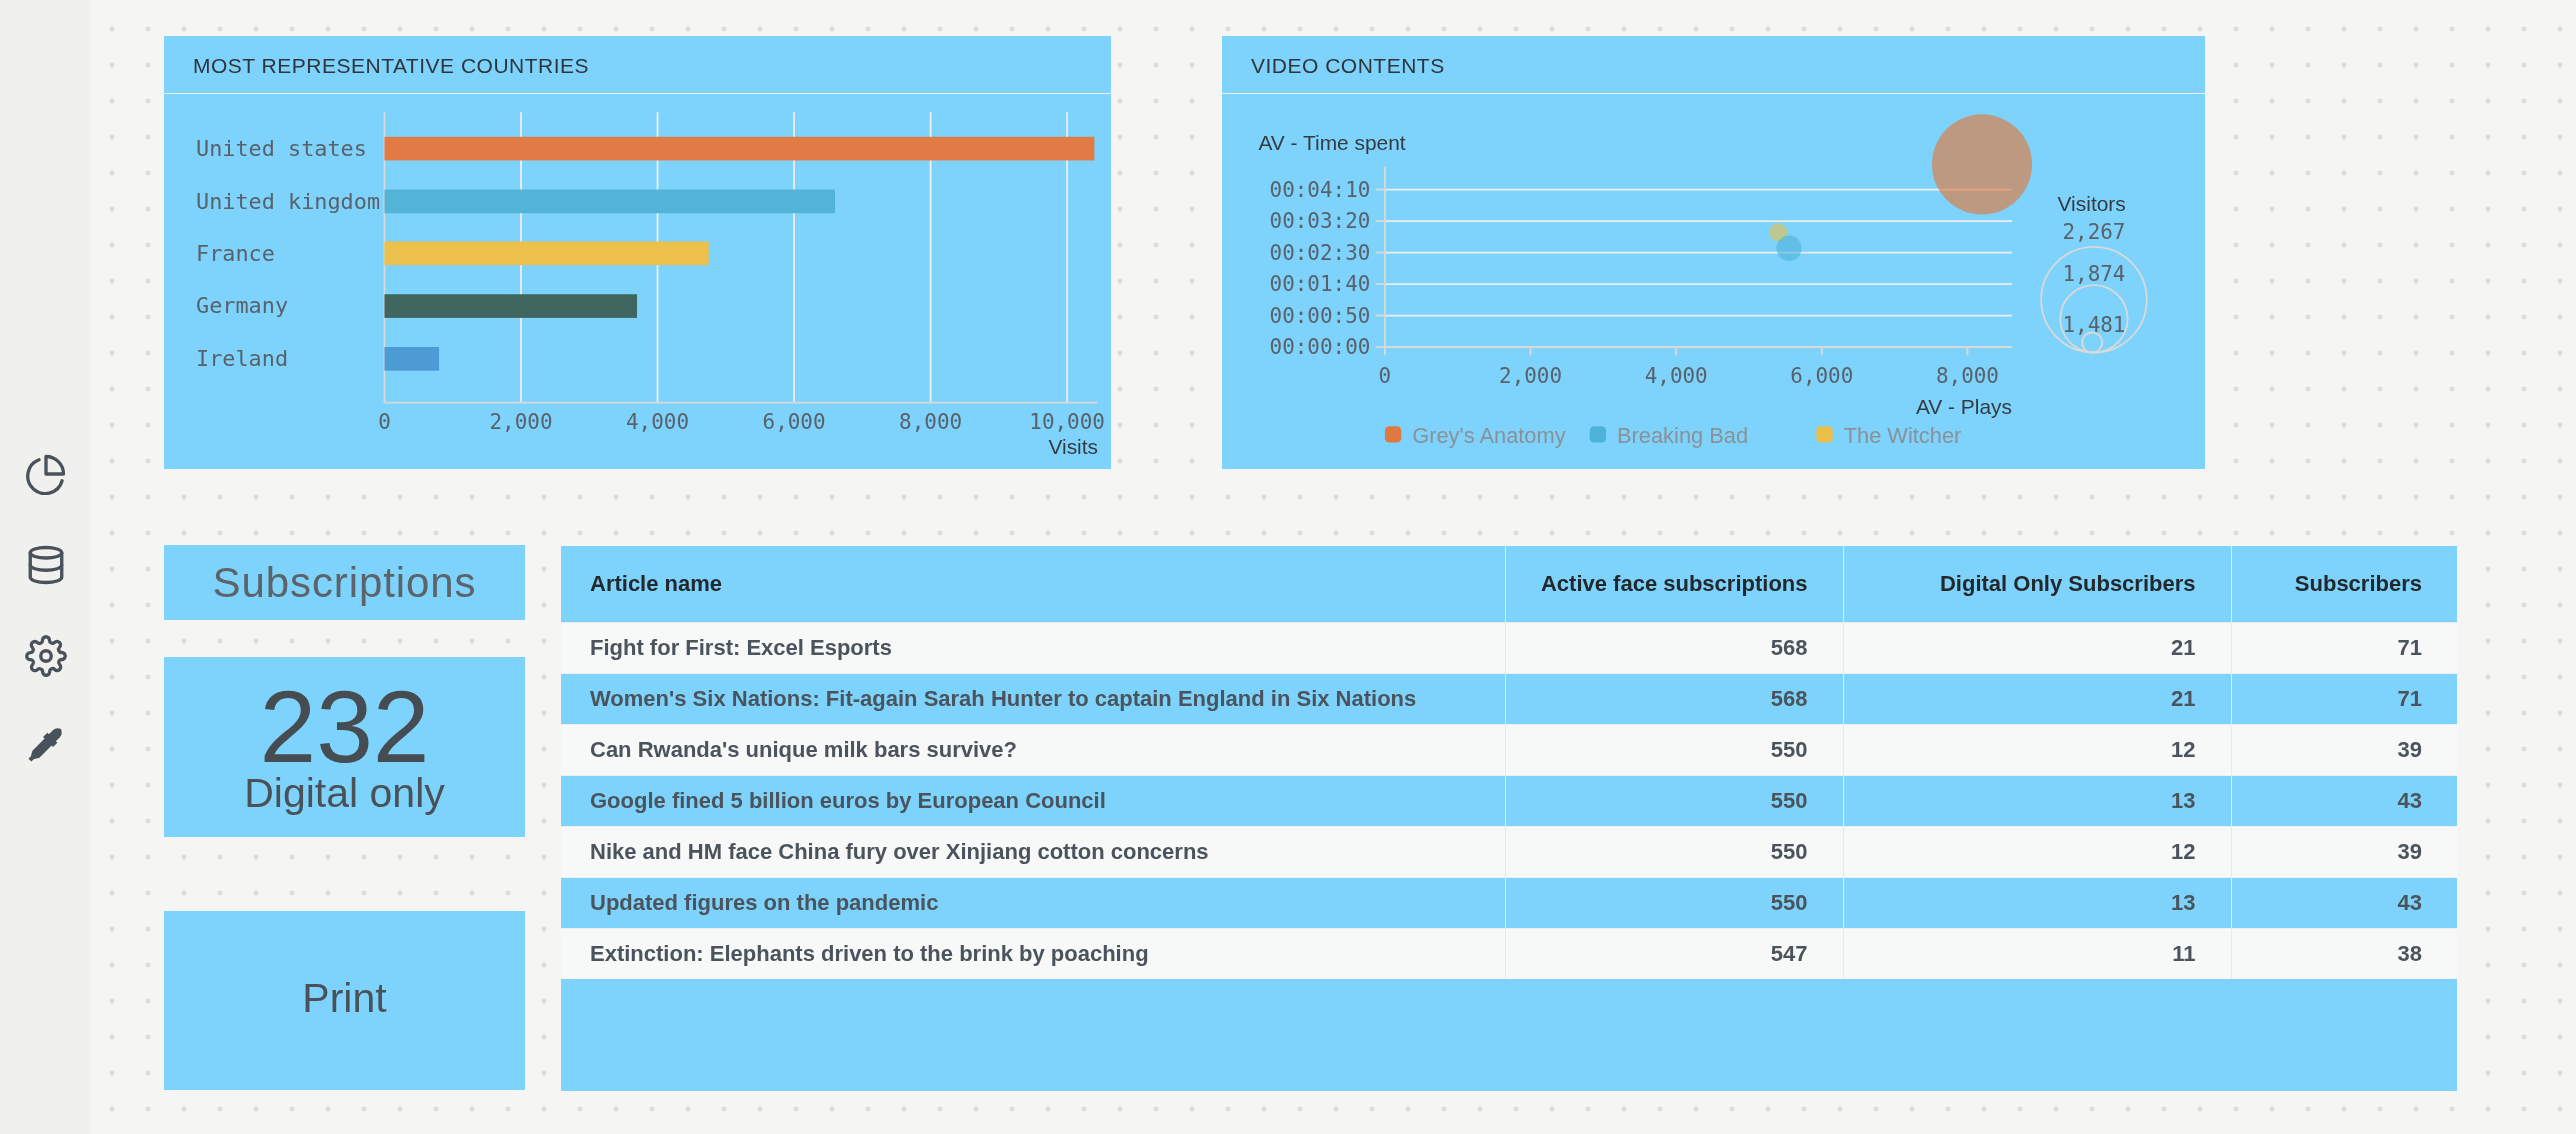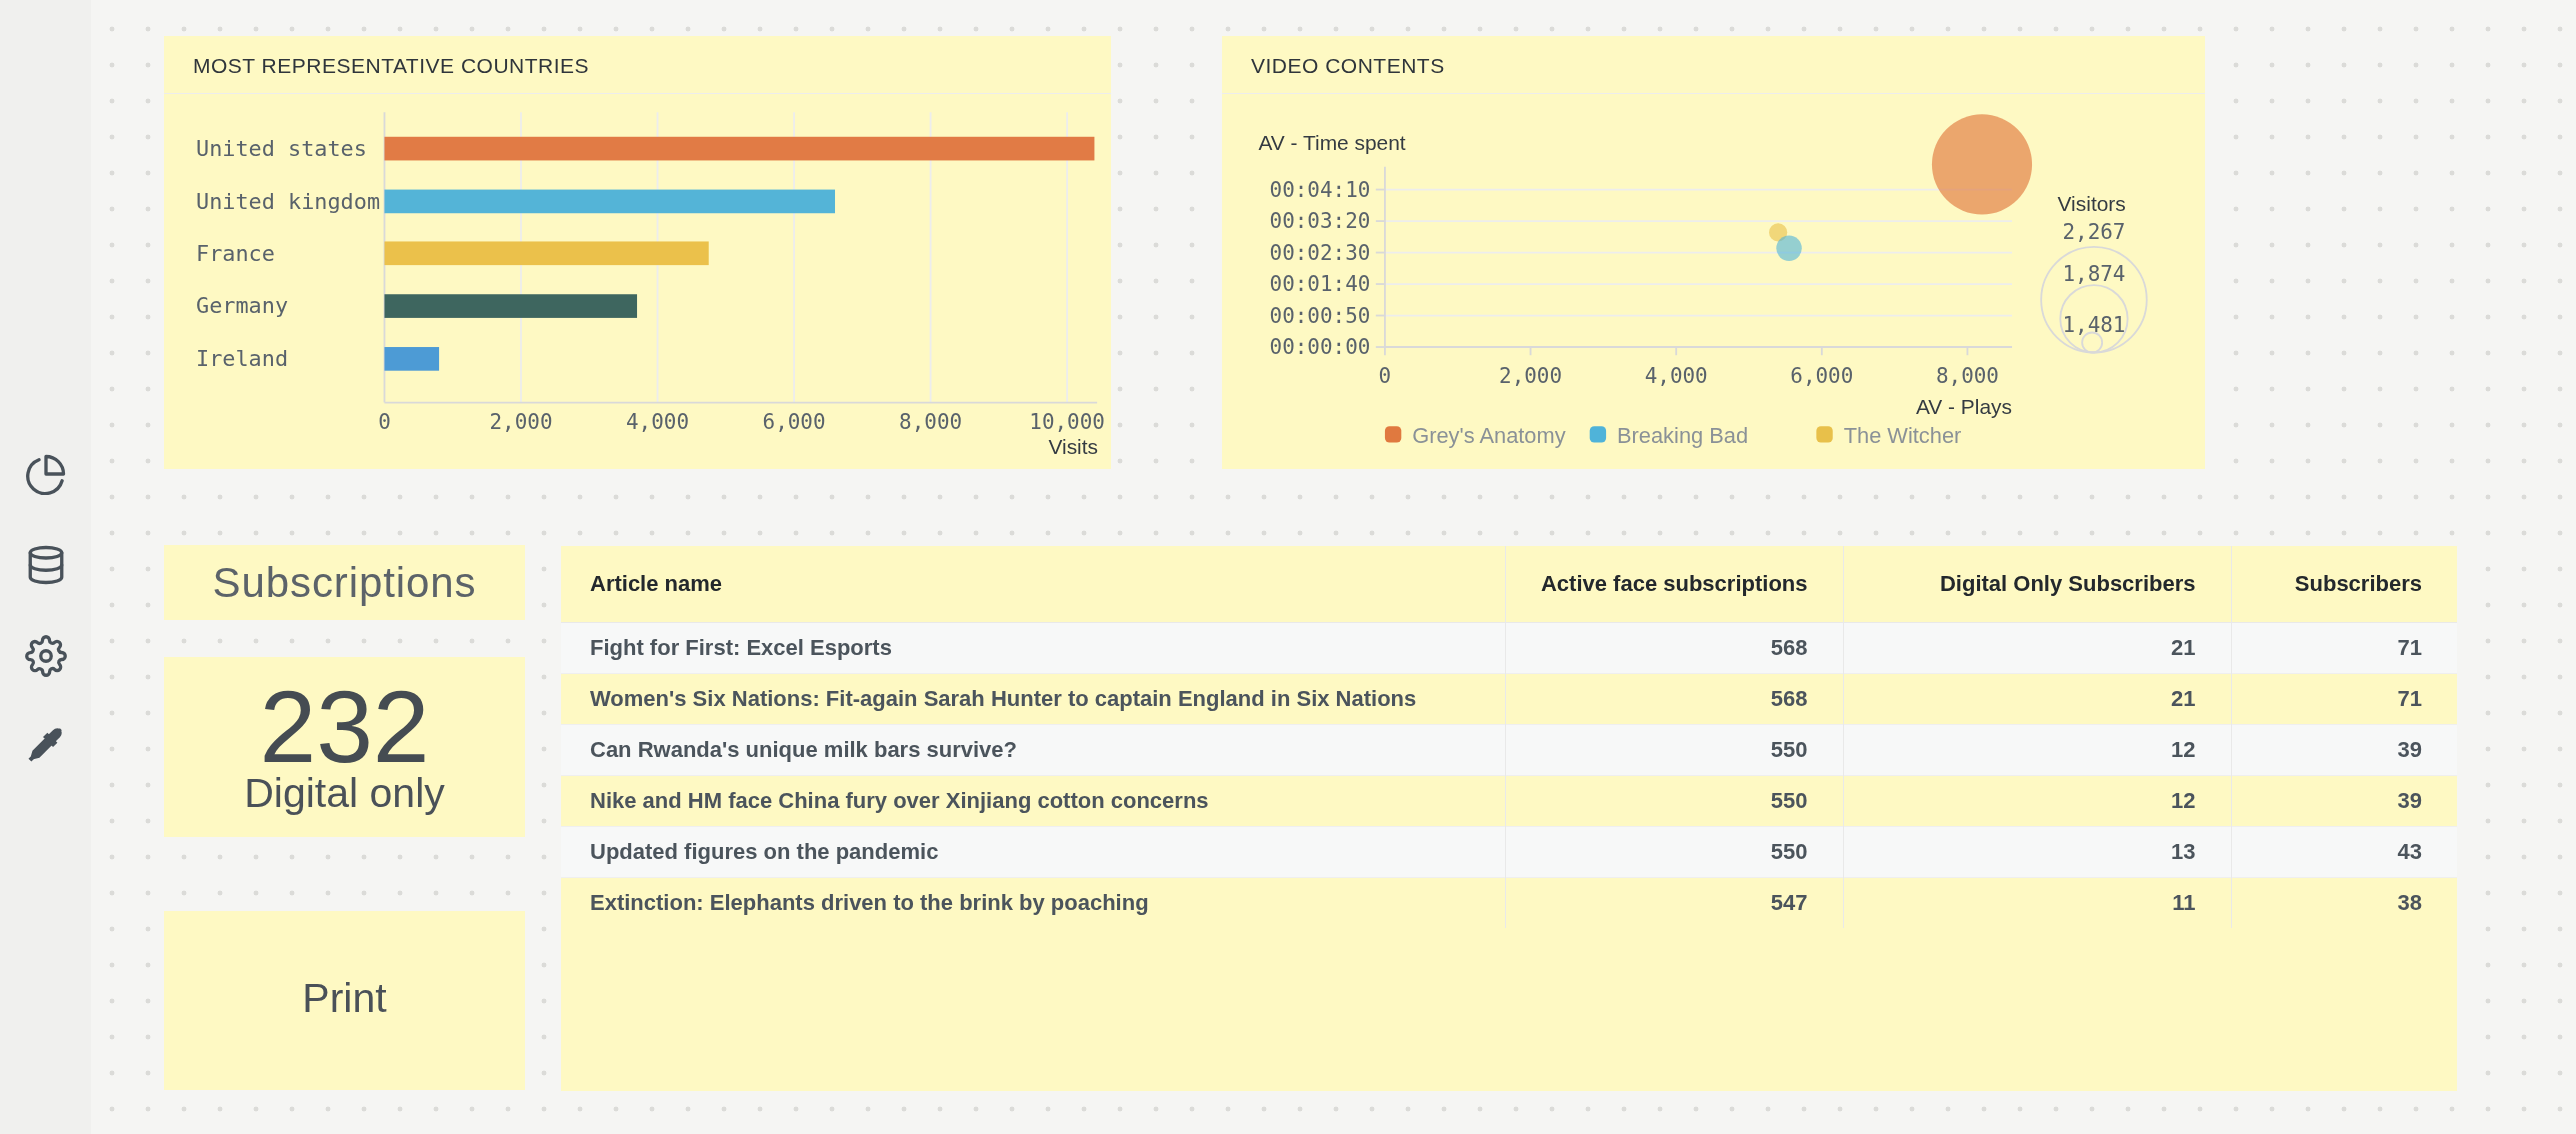--- a/index.html
+++ b/index.html
@@ -12,21 +12,21 @@
     background-size:36px 36px;
     background-position:22px 11px;
     overflow:hidden;
   }
   .sidebar {
     position:absolute; left:0; top:0; width:91px; height:1135px;
     background:#f0f0ee; z-index:2;
   }
   .side-btn { position:absolute; left:24px; width:44px; height:44px; display:flex; align-items:center; justify-content:center; cursor:pointer; }
   .side-btn svg { stroke:#49525a; }
-  .card { position:absolute; background:#fef9c3; }
+  .card { position:absolute; background:#7dd3fc; }
   .card-title {
     padding:18px 29px 14.6px; font-size:21px; letter-spacing:0.5px;
     color:#2f353b; font-weight:500; border-bottom:1.8px solid #ededed;
     height:58px;
   }
   .chart-holder { position:relative; width:100%; height:375px; overflow:hidden; }
 
   
   .mono { font-family:"DejaVu Sans Mono", monospace; font-size:23px; fill:#59626b; }
   .cat  { font-family:"DejaVu Sans Mono", monospace; font-size:24px; fill:#59626b; }
@@ -218,20 +218,26 @@
           <td>21</td>
           <td>71</td>
         </tr>
         <tr>
           <td class="left">Can Rwanda's unique milk bars survive?</td>
           <td>550</td>
           <td>12</td>
           <td>39</td>
         </tr>
         <tr>
+          <td class="left">Google fined 5 billion euros by European Council</td>
+          <td>550</td>
+          <td>13</td>
+          <td>43</td>
+        </tr>
+        <tr>
           <td class="left">Nike and HM face China fury over Xinjiang cotton concerns</td>
           <td>550</td>
           <td>12</td>
           <td>39</td>
         </tr>
         <tr>
           <td class="left">Updated figures on the pandemic</td>
           <td>550</td>
           <td>13</td>
           <td>43</td>

